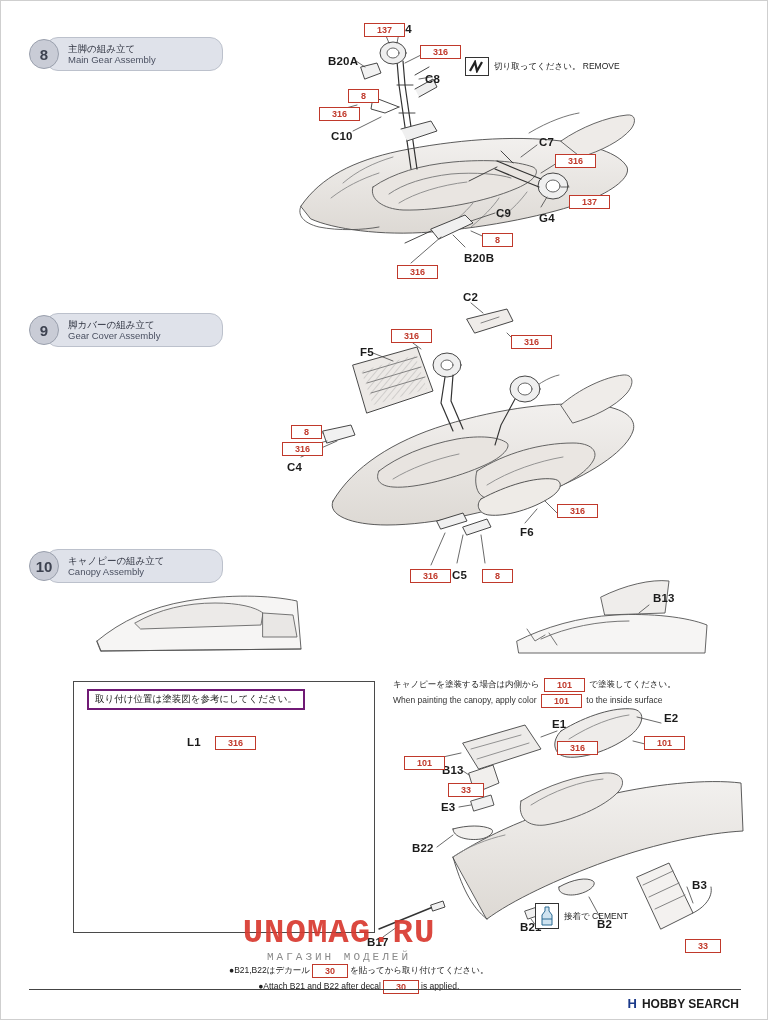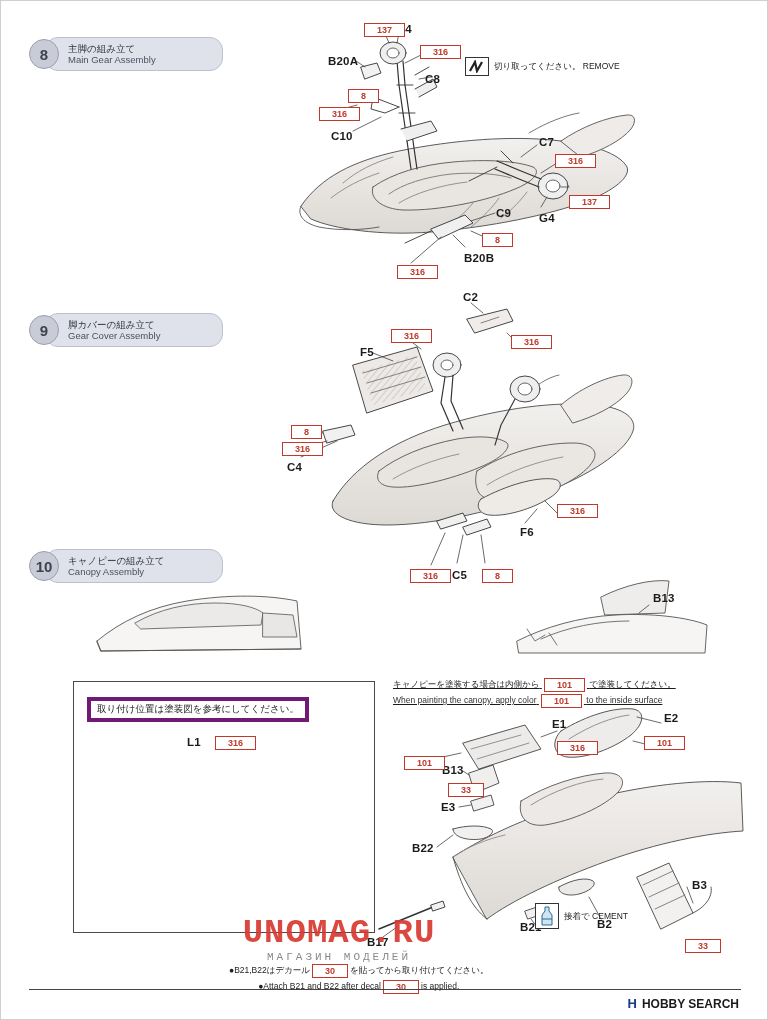--- a/index.html
+++ b/index.html
@@ -91,21 +91,20 @@
   .boxed.red {
     color: #c0392b;
     border-color: #c0392b;
   }
   .note {
     position: absolute;
     font-size: 8.5px;
     line-height: 11px;
     color: #1b1b1b;
     white-space: nowrap;
-    text-decoration: underline;
   }
   .note .jp { display: block; }
   .note .en { display: block; color: #333; }
 
   
   svg.art {
     position: absolute;
     left: 0; top: 0;
     width: 768px;
     height: 1020px;
@@ -136,25 +135,24 @@
 
   
   .panel {
     position: absolute;
     border: 1px solid #4a4a4a;
     background: #fff;
   }
   .panel-title {
     position: absolute;
     font-size: 9.5px;
-    border: 4px solid #701a75;
+    border: 2px solid #701a75;
     background: #fff;
     padding: 2px 6px;
     white-space: nowrap;
-    margin-top: 8px;
   }
 
   
   .footer-rule {
     position: absolute;
     left: 28px;
     top: 988px;
     width: 712px;
     height: 1px;
     background: #444;

